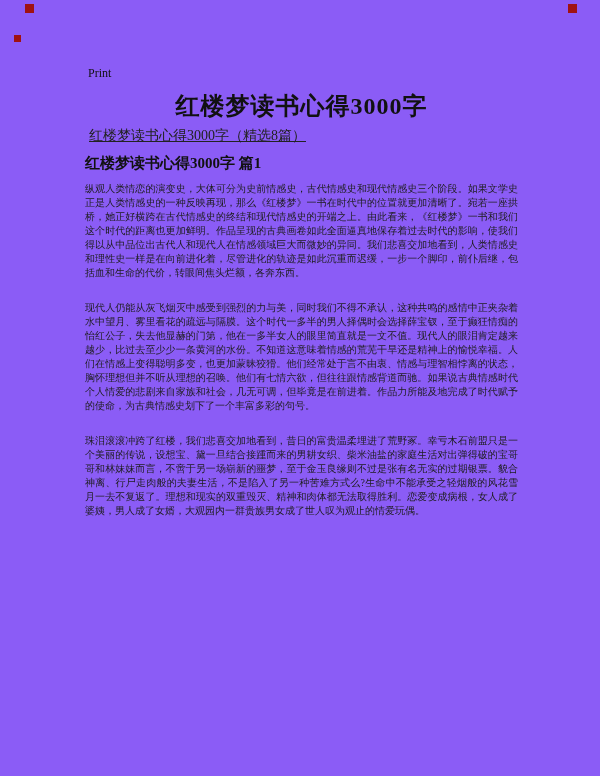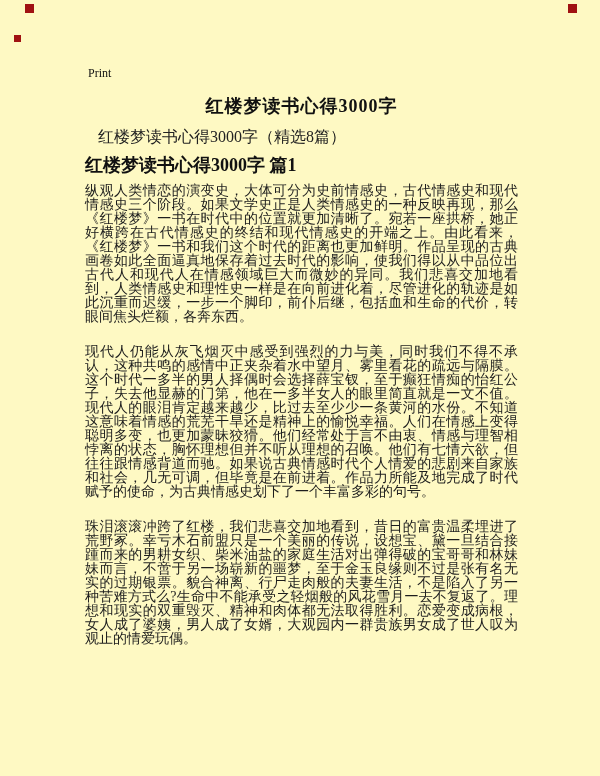--- a/index.html
+++ b/index.html
@@ -1,20 +1,20 @@
 <!DOCTYPE html>
 <html><head>
 <meta charset="utf-8">
 <style>
   html, body { margin: 0; padding: 0; background: #ffffff; }
   .page {
     position: relative;
     width: 600px;
     height: 776px;
-    background: #fef9c3;
+    background: #8b5cf6;
     font-family: "Liberation Serif", serif;
     color: #1a1a1a;
     overflow: hidden;
   }
   .artifact-mark {
     position: absolute;
     background: #a01212;
   }
   .mark-tl { left: 25px; top: 4px;  width: 9px; height: 9px; }
   .mark-tr { left: 568px; top: 4px; width: 9px; height: 9px; }
@@ -30,43 +30,44 @@
     cursor: pointer;
   }
   .content {
     position: absolute;
     left: 85px;
     top: 95px;
     width: 433px;
   }
   .doc-title {
     margin: 0 0 12px 0;
-    font-size: 18px;
+    font-size: 24px;
     line-height: 22px;
     font-weight: bold;
     text-align: center;
     color: #111111;
     letter-spacing: 1px;
   }
   .doc-subtitle {
-    margin: 13px;
-    font-size: 16px;
+    margin: 4px;
+    font-size: 14px;
     line-height: 14px;
     color: #222222;
+    text-decoration: underline;
   }
   .section-heading {
     margin: 12px 0 11px 0;
-    font-size: 18px;
+    font-size: 15px;
     line-height: 16px;
     font-weight: bold;
     color: #111111;
   }
   .body-paragraph {
     margin: 0 0 21px 0;
-    font-size: 14px;
+    font-size: 10px;
     line-height: 14px;
     text-align: justify;
     text-justify: inter-ideograph;
     color: #1d1d1d;
     word-break: break-all;
   }
 </style>
 </head>
 <body>
 

